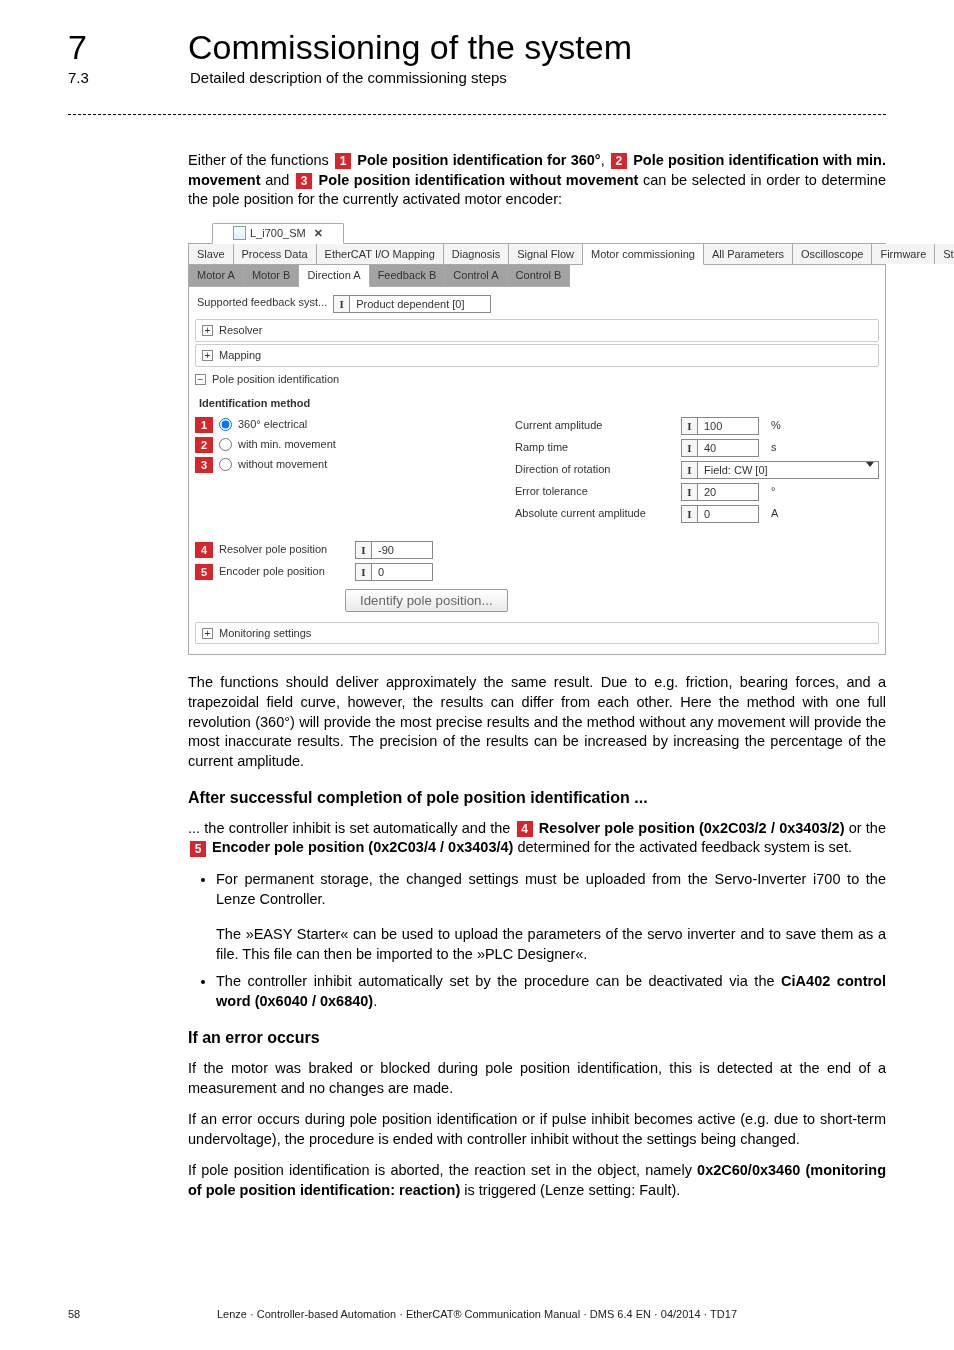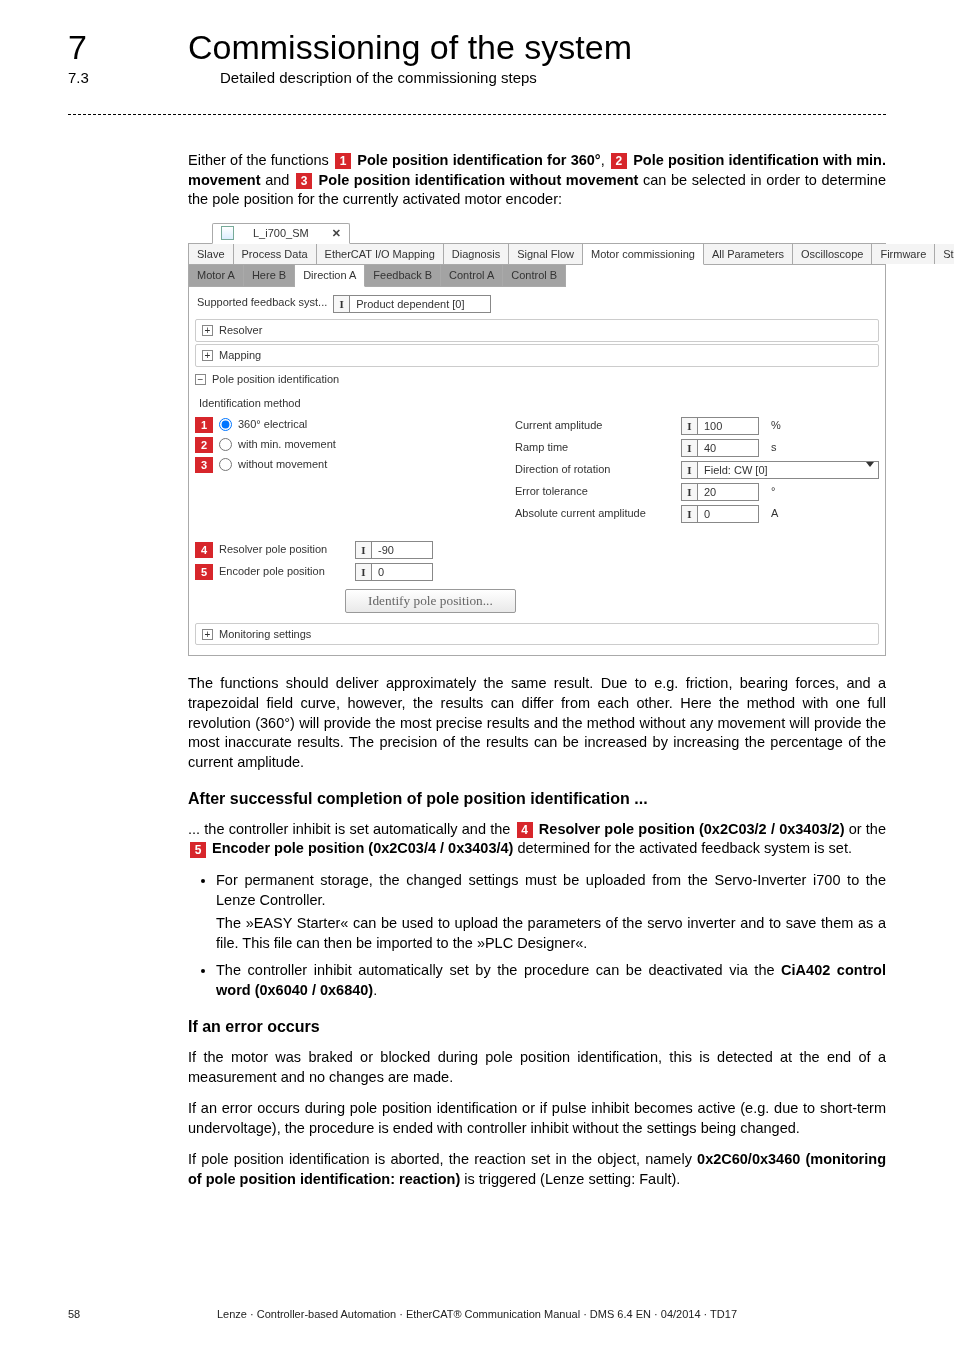--- a/index.html
+++ b/index.html
@@ -18,21 +18,21 @@
   .chapnum {
     font-size: 34px;
     font-weight: 400;
     color: #000;
     width: 30px;
   }
   .chaptitle {
     font-size: 34px;
     font-weight: 400;
   }
-  .subrow { display: flex; gap: 104px; margin-top: 2px; }
+  .subrow { display: flex; gap: 74px; margin-top: 2px; }
   .subnum { font-size: 15px; width: 48px; }
   .subtitle { font-size: 15px; }
   .dashline {
     margin-top: 28px;
     border: none;
     border-top: 1.5px dashed #000;
     height: 1px;
   }
   .content {
     margin-left: 120px;
@@ -51,44 +51,44 @@
     font-size: 12px;
     width: 16px;
     height: 16px;
     text-align: center;
     line-height: 16px;
     vertical-align: middle;
     margin: 0 2px;
   }
   .bullets { margin: 6px 0 14px 14px; }
   .bullets li { margin-bottom: 8px; list-style: disc; margin-left: 14px; font-size: 14.5px; line-height: 1.35; text-align: justify;}
-  .bullets li .subp { display: block; margin-top: 4px; }
+  .bullets li .subp { display: block; margin-top: 16px; }
   .subhead { font-weight: 700; margin-top: 16px; margin-bottom: 10px; font-size: 16px;}
 
   
   .shot {
     border: none;
     margin: 10px 0 18px 0;
     font-family: "Tahoma", "Segoe UI", Arial, sans-serif;
     font-size: 11px;
     color: #333;
     background: #fff;
   }
   .shot .tabbar {
     display: flex;
     align-items: flex-end;
     padding-left: 24px;
   }
   .shot .doc-tab {
     display: flex;
     align-items: center;
-    gap: 19px;
+    gap: 4px;
     border: 1px solid #aaa;
     border-bottom: 1px solid #fff;
-    padding: 2px 8px;
+    padding: 2px 20px;
     background: #fff;
     border-radius: 2px 2px 0 0;
     position: relative;
     top: 1px;
   }
   .shot .doc-icon {
     width: 13px; height: 14px; border: 1px solid #7a9; background: linear-gradient(#fff,#def);
     display: inline-block;
   }
   .shot .close-x { font-weight: 700; color: #444; margin-left: 4px; }
@@ -145,21 +145,21 @@
   .shot .plusminus {
     display: inline-block;
     width: 11px; height: 11px;
     border: 1px solid #888;
     text-align: center;
     line-height: 9px;
     font-size: 10px;
     background: #fff;
   }
   .shot .section-label {
-    font-weight: 400;
+    font-weight: 700;
     margin: 6px 0 4px 4px;
   }
   .shot .cols {
     display: flex;
     gap: 20px;
   }
   .shot .col { flex: 1; }
   .shot .radio-row {
     display: flex;
     align-items: center;
@@ -213,24 +213,23 @@
   .shot .dd-caret {
     display:inline-block; width:0;height:0;
     border-left:4px solid transparent;
     border-right:4px solid transparent;
     border-top:5px solid #333;
     margin-left:auto; margin-right:4px;
   }
   .shot .btn {
     border: 1px solid #999;
     background: linear-gradient(#fff,#e9e9e9);
-    padding: 3px 22px;
+    padding: 3px 14px;
     border-radius: 2px;
     color: #666;
-    font-family: Liberation Serif, serif;
   }
   .shot .value-row {
     display: flex;
     align-items: center;
     gap: 6px;
     padding: 2px 0;
   }
   .shot .value-row .lab { flex: 0 0 130px; }
 
   .footer {
@@ -289,21 +288,21 @@
         <div class="tab">Signal Flow</div>
         <div class="tab active">Motor commissioning</div>
         <div class="tab">All Parameters</div>
         <div class="tab">Oscilloscope</div>
         <div class="tab">Firmware</div>
         <div class="tab">Status</div>
 
       </div>
       <div class="tabs3">
         <div class="tab">Motor A</div>
-        <div class="tab">Here B</div>
+        <div class="tab">Motor B</div>
         <div class="tab active">Direction A</div>
         <div class="tab">Feedback B</div>
         <div class="tab">Control A</div>
         <div class="tab">Control B</div>
       </div>
       <div class="panel">
         <div class="row" style="padding:4px 2px;">
           <span>Supported feedback syst...</span>
           <span class="ibox wide">
             <span class="i">I</span>

